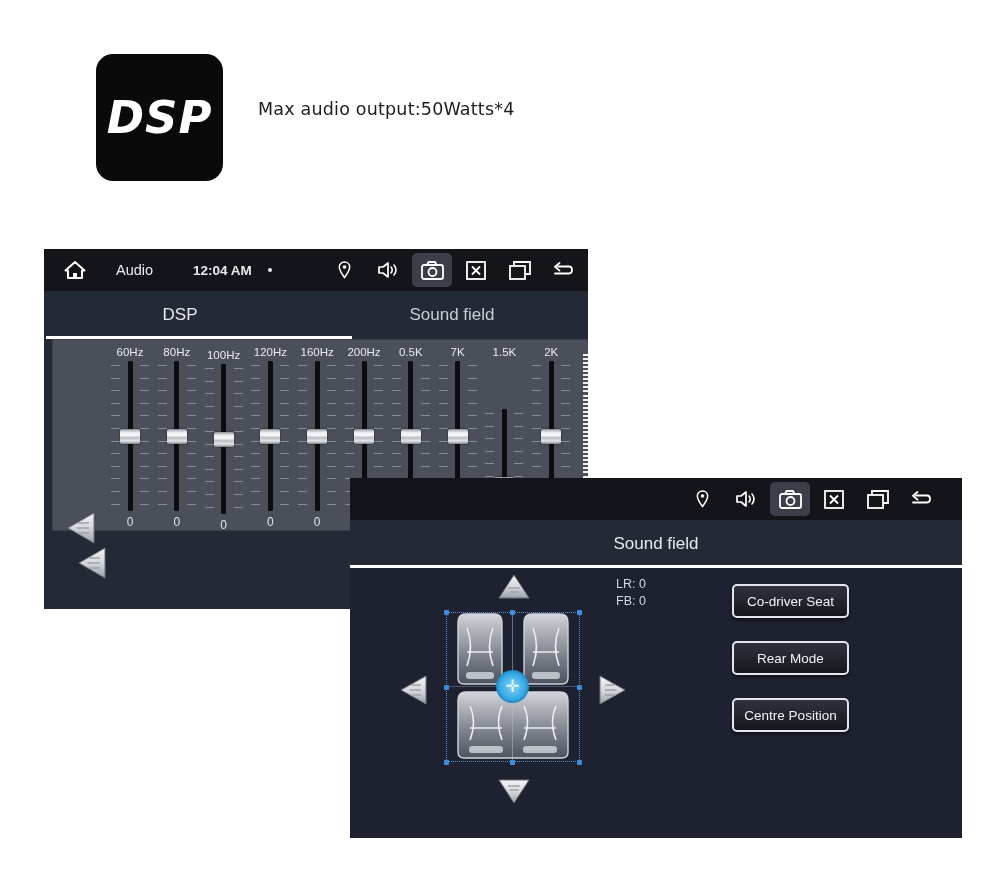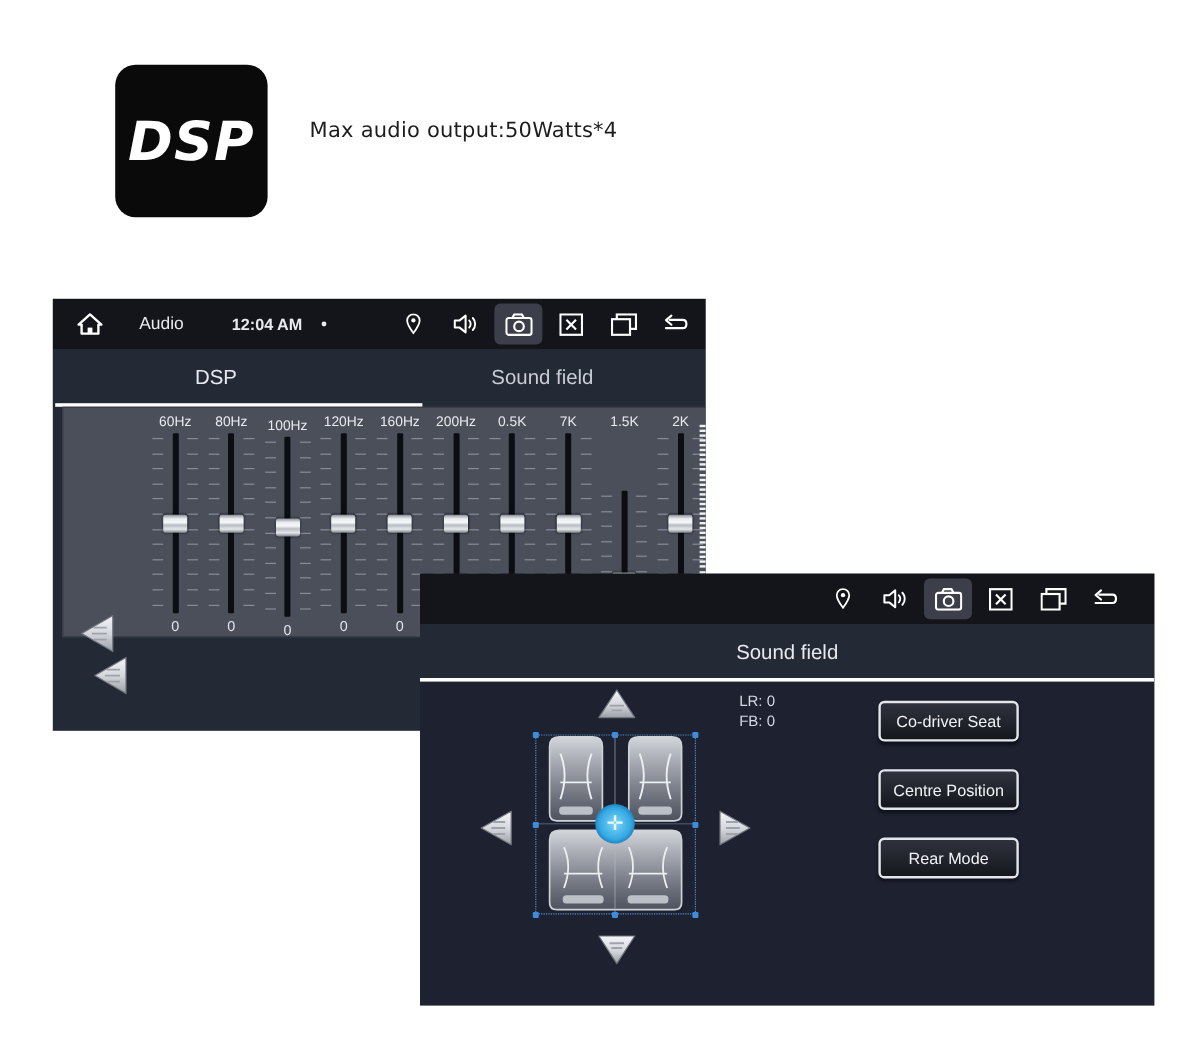--- a/index.html
+++ b/index.html
@@ -54,21 +54,21 @@
 
   
   #panel-dsp{
     position:absolute;left:44px;top:228px;width:544px;height:360px;
     background:#242936;overflow:hidden;margin-top:21px;
   }
   #eq-area{
     position:absolute;left:8px;top:90px;width:600px;height:192px;
     background:#4a4f5a;border:1px solid #3a3e47;box-sizing:border-box;
   }
-  #eq-bands{position:absolute;left:70px;top:4px;width:468px;height:188px;}
+  #eq-bands{position:absolute;left:54px;top:4px;width:468px;height:188px;}
   .band{
     position:absolute;top:0;width:46px;height:188px;
     display:flex;flex-direction:column;align-items:center;
   }
   .band .freq{color:#e8eaee;font-size:11.5px;height:16px;line-height:16px;}
   .band .track{
     position:relative;width:40px;height:150px;margin-top:1px;
   }
   .band .rail{
     position:absolute;left:50%;margin-left:-2.5px;top:0;width:5px;height:150px;
@@ -821,20 +821,20 @@
     <div id="sf-readout">
       <div>LR: 0</div>
       <div>FB: 0</div>
     </div>
 
     <div id="sf-buttons">
       <div class="sfbtn">
         <span>Co-driver Seat</span>
       </div>
       <div class="sfbtn">
+        <span>Rear Mode</span>
+      </div>
+      <div class="sfbtn">
         <span>Centre Position</span>
-      </div>
-      <div class="sfbtn">
-        <span>Rear Mode</span>
       </div>
     </div>
   </div>
 </div>
 
 </body></html>

